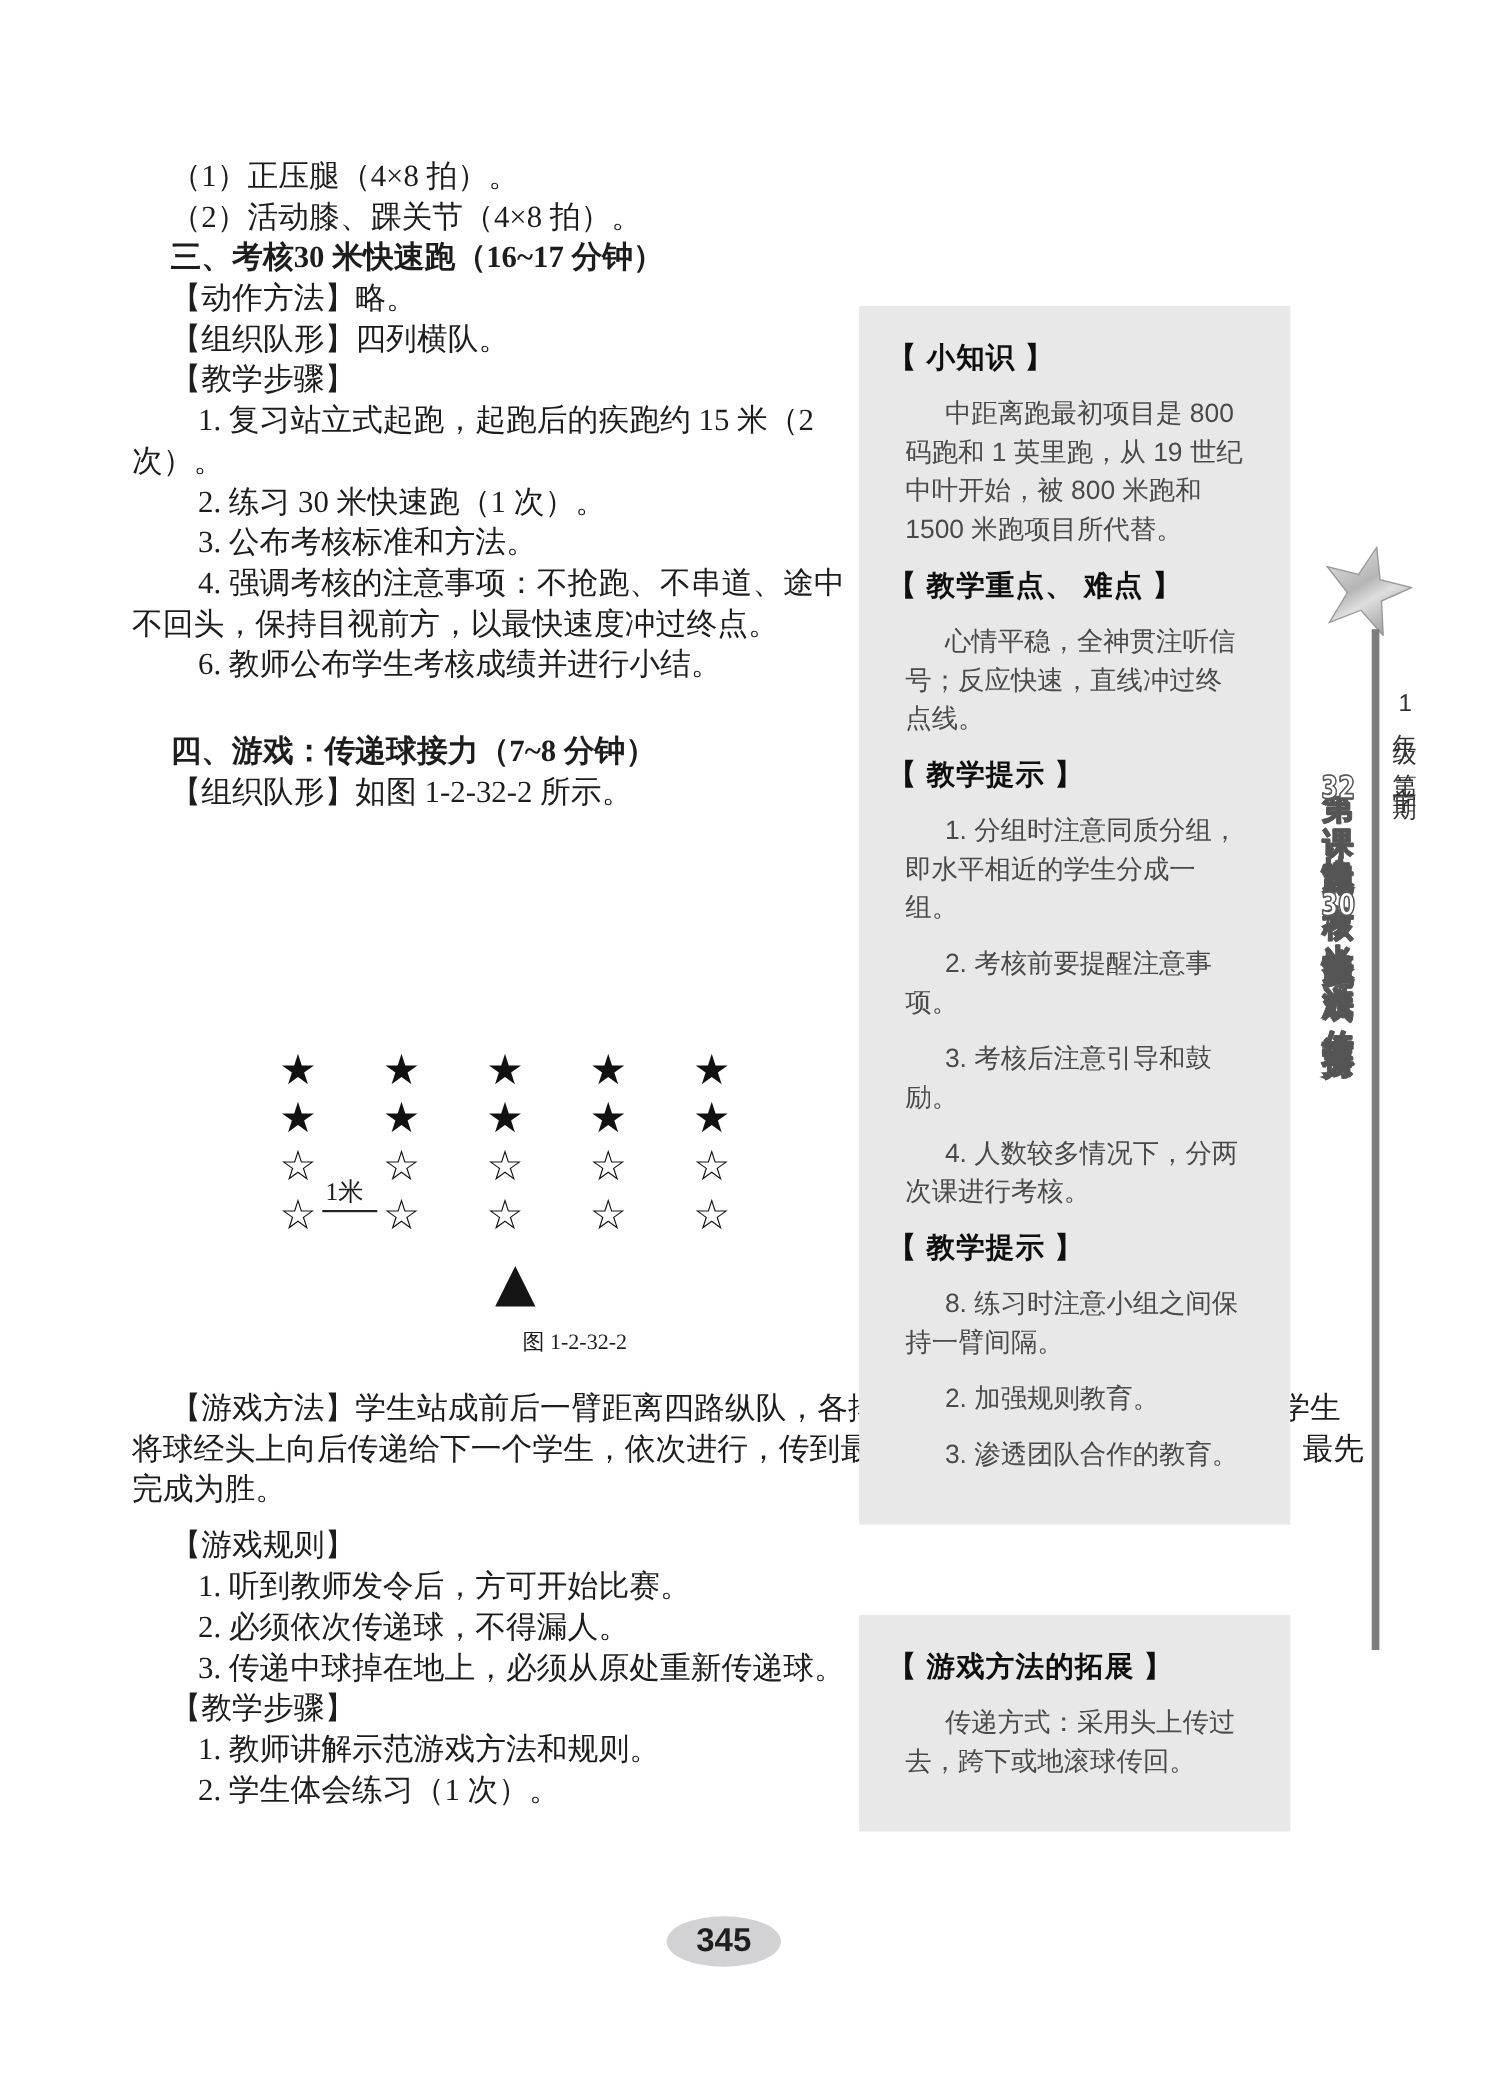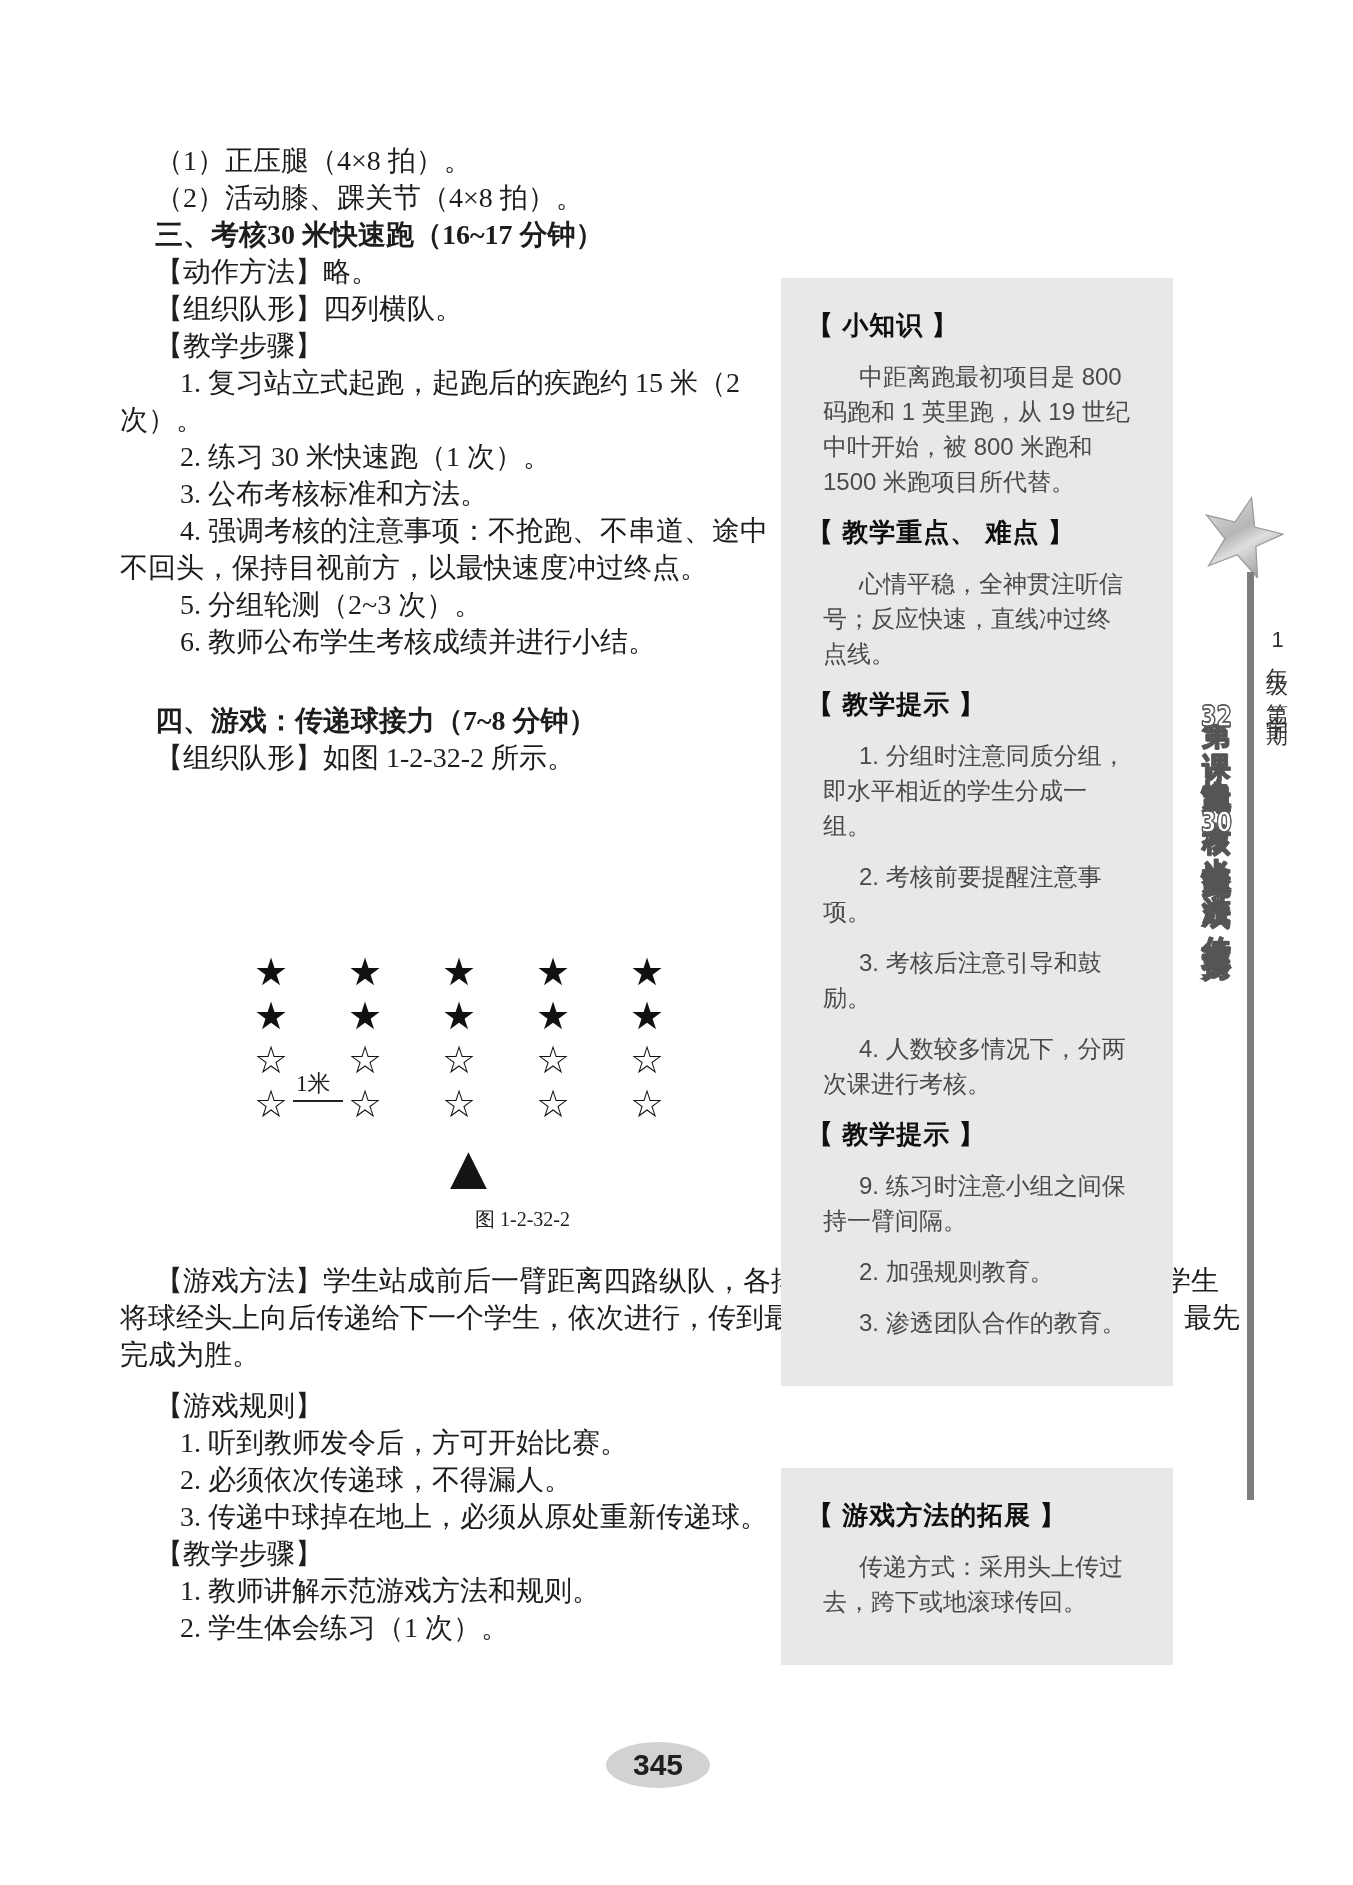--- a/index.html
+++ b/index.html
@@ -68,21 +68,20 @@
     <p class="ind1 narrow">（2）活动膝、踝关节（4×8 拍）。</p>
 
     <p class="sec-heading narrow">三、考核30 米快速跑（16~17 分钟）</p>
     <p class="ind1 narrow">【动作方法】略。</p>
     <p class="ind1 narrow">【组织队形】四列横队。</p>
     <p class="ind1 narrow">【教学步骤】</p>
     <p class="ind2 narrow">1. 复习站立式起跑，起跑后的疾跑约 15 米（2 次）。</p>
     <p class="ind2 narrow">2. 练习 30 米快速跑（1 次）。</p>
     <p class="ind2 narrow">3. 公布考核标准和方法。</p>
     <p class="ind2 narrow">4. 强调考核的注意事项：不抢跑、不串道、途中不回头，保持目视前方，以最快速度冲过终点。</p>
-    <p class="ind2 narrow">5. 分组轮测（2~3 次）。</p>
     <p class="ind2 narrow">6. 教师公布学生考核成绩并进行小结。</p>
 
     <p class="sec-heading narrow" style="margin-top:42px;">四、游戏：传递球接力（7~8 分钟）</p>
     <p class="ind1 narrow">【组织队形】如图 1-2-32-2 所示。</p>
   </div>
 
   <div class="fig">
     <div class="fig-row">
       <span class="star">★</span>
       <span class="star">★</span>
@@ -132,21 +131,21 @@
     <div class="t">【 小知识 】</div>
     <p class="b">中距离跑最初项目是 800 码跑和 1 英里跑，从 19 世纪中叶开始，被 800 米跑和 1500 米跑项目所代替。</p>
     <div class="t">【 教学重点、 难点 】</div>
     <p class="b">心情平稳，全神贯注听信号；反应快速，直线冲过终点线。</p>
     <div class="t">【 教学提示 】</div>
     <p class="b">1. 分组时注意同质分组，即水平相近的学生分成一组。</p>
     <p class="b">2. 考核前要提醒注意事项。</p>
     <p class="b">3. 考核后注意引导和鼓励。</p>
     <p class="b">4. 人数较多情况下，分两次课进行考核。</p>
     <div class="t">【 教学提示 】</div>
-    <p class="b">9. 练习时注意小组之间保持一臂间隔。</p>
+    <p class="b">8. 练习时注意小组之间保持一臂间隔。</p>
     <p class="b">2. 加强规则教育。</p>
     <p class="b">3. 渗透团队合作的教育。</p>
   </div>
 
   <div class="tipbox" id="tipbox-2">
     <div class="t">【 游戏方法的拓展 】</div>
     <p class="b">传递方式：采用头上传过去，跨下或地滚球传回。</p>
   </div>
 
   <div class="star-badge">

